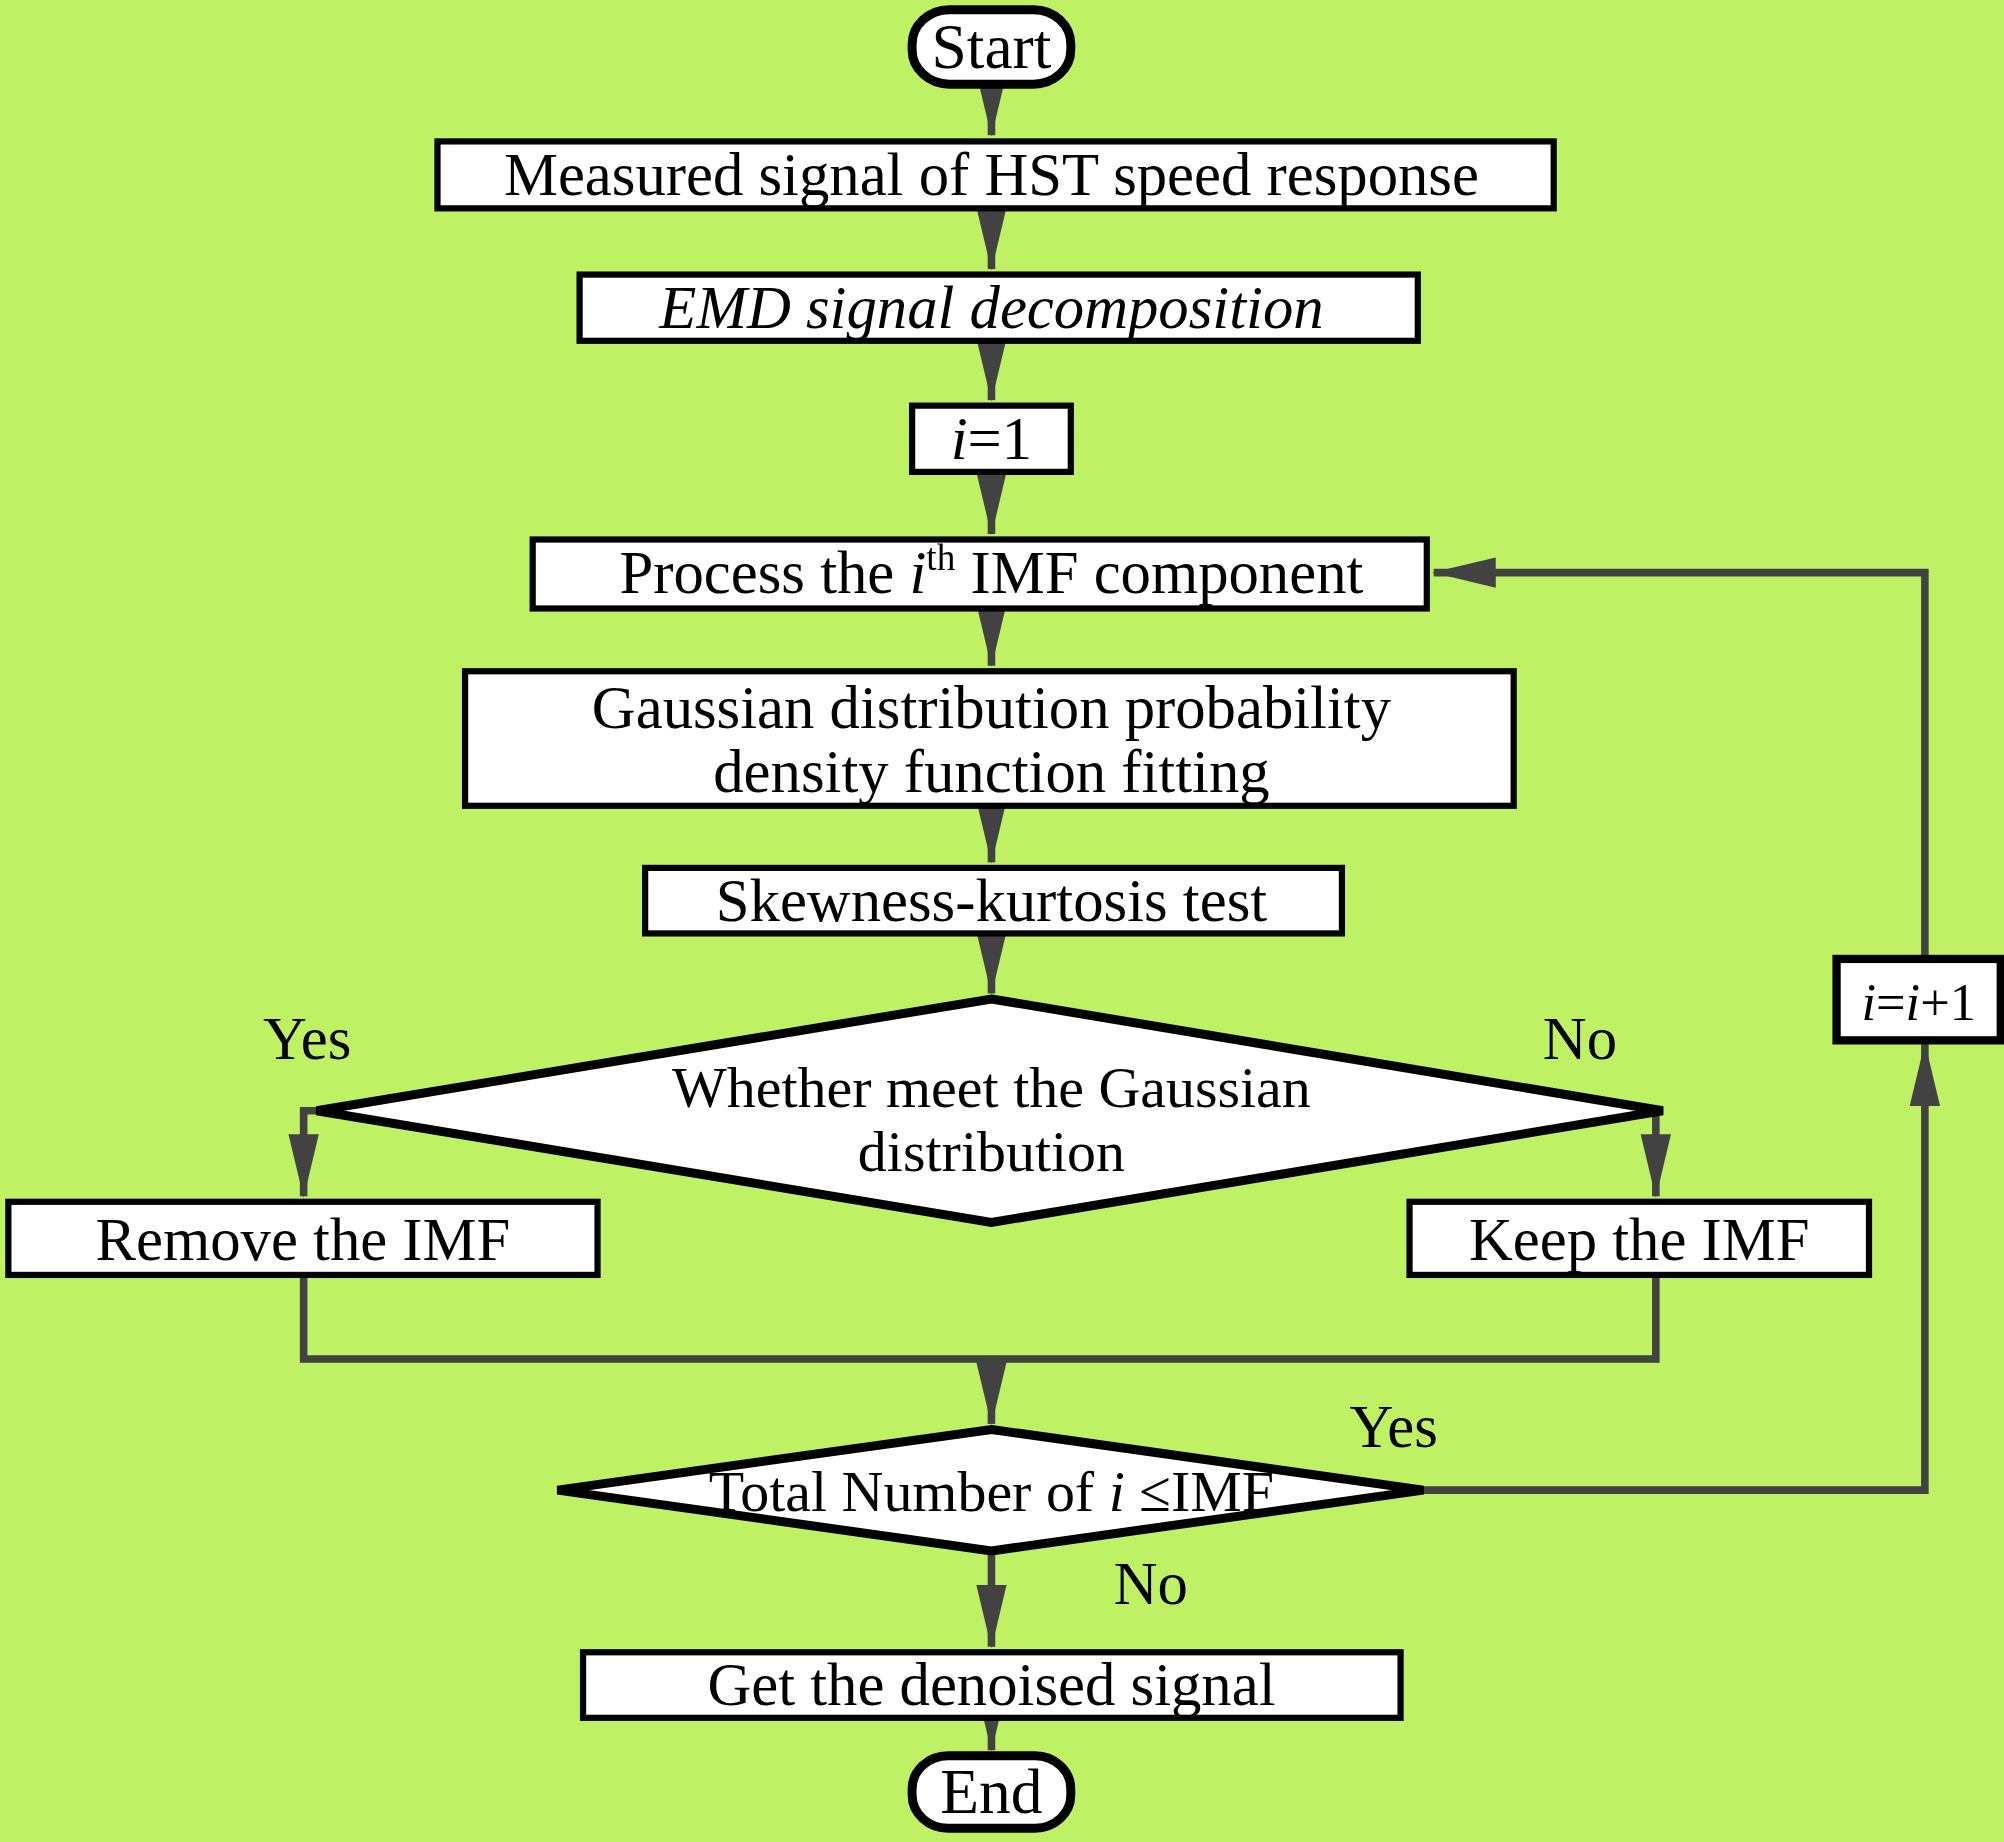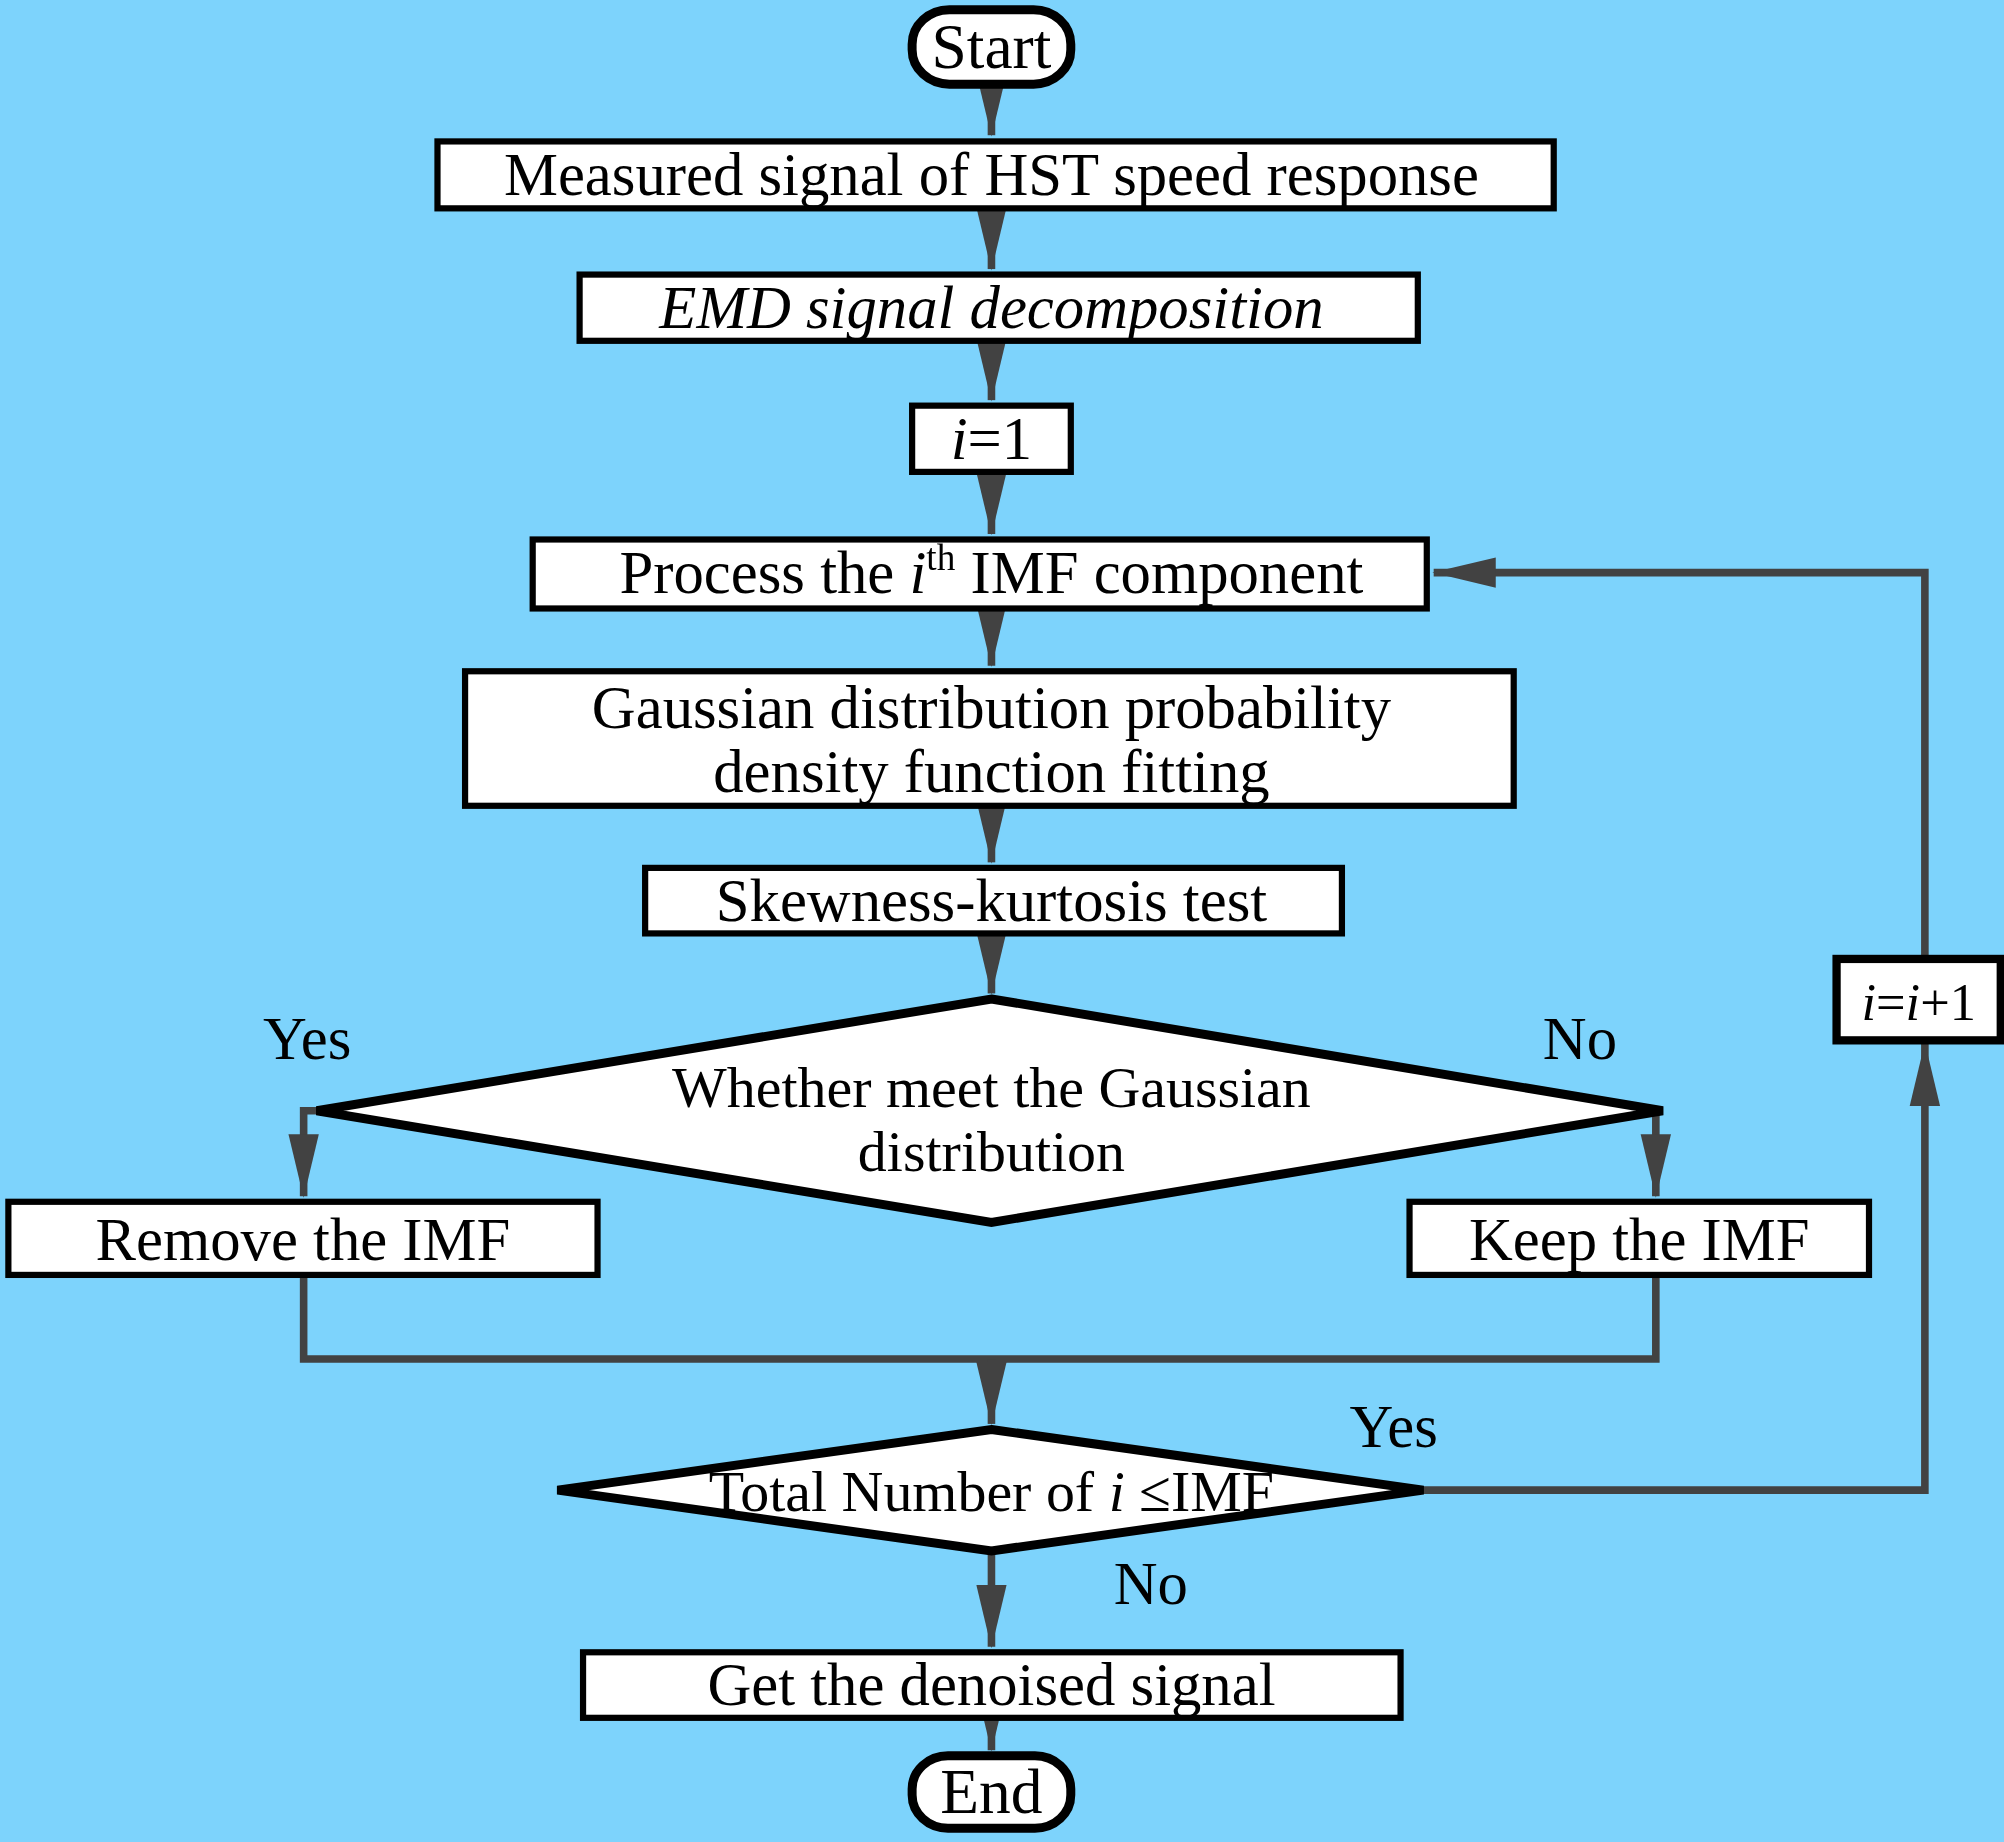--- a/index.html
+++ b/index.html
@@ -1,16 +1,16 @@
 <!DOCTYPE html>
 <html style="--line: #424242; --border: #000000; --text: #000000; --background: #ffffff;font-size:11px"><head>
 <meta charset="utf-8">
 <style>
   html,body{margin:0;padding:0;background:#ffffff;}
-  .stage{position:relative;width:2005px;height:1842px;background:#7dd3fc;}
+  .stage{position:relative;width:2005px;height:1842px;background:#bef264;}
   svg{display:block;}
   text{font-family:"Liberation Serif","DejaVu Serif",serif;fill:var(--text,#000);}
   .node-box{fill:#ffffff;stroke:var(--border,#000);stroke-width:9;}
   .terminal{fill:#ffffff;stroke:var(--border,#000);stroke-width:13;}
   .diamond{fill:#ffffff;stroke:var(--border,#000);stroke-width:13;}
   .incr{fill:#ffffff;stroke:var(--border,#000);stroke-width:12;}
   .edge{fill:none;stroke:var(--line,#424242);stroke-width:11;}
   .box-label{font-size:88px;text-anchor:middle;}
   .diamond-label{font-size:84px;text-anchor:middle;}
   .terminal-label{font-size:92px;text-anchor:middle;}

